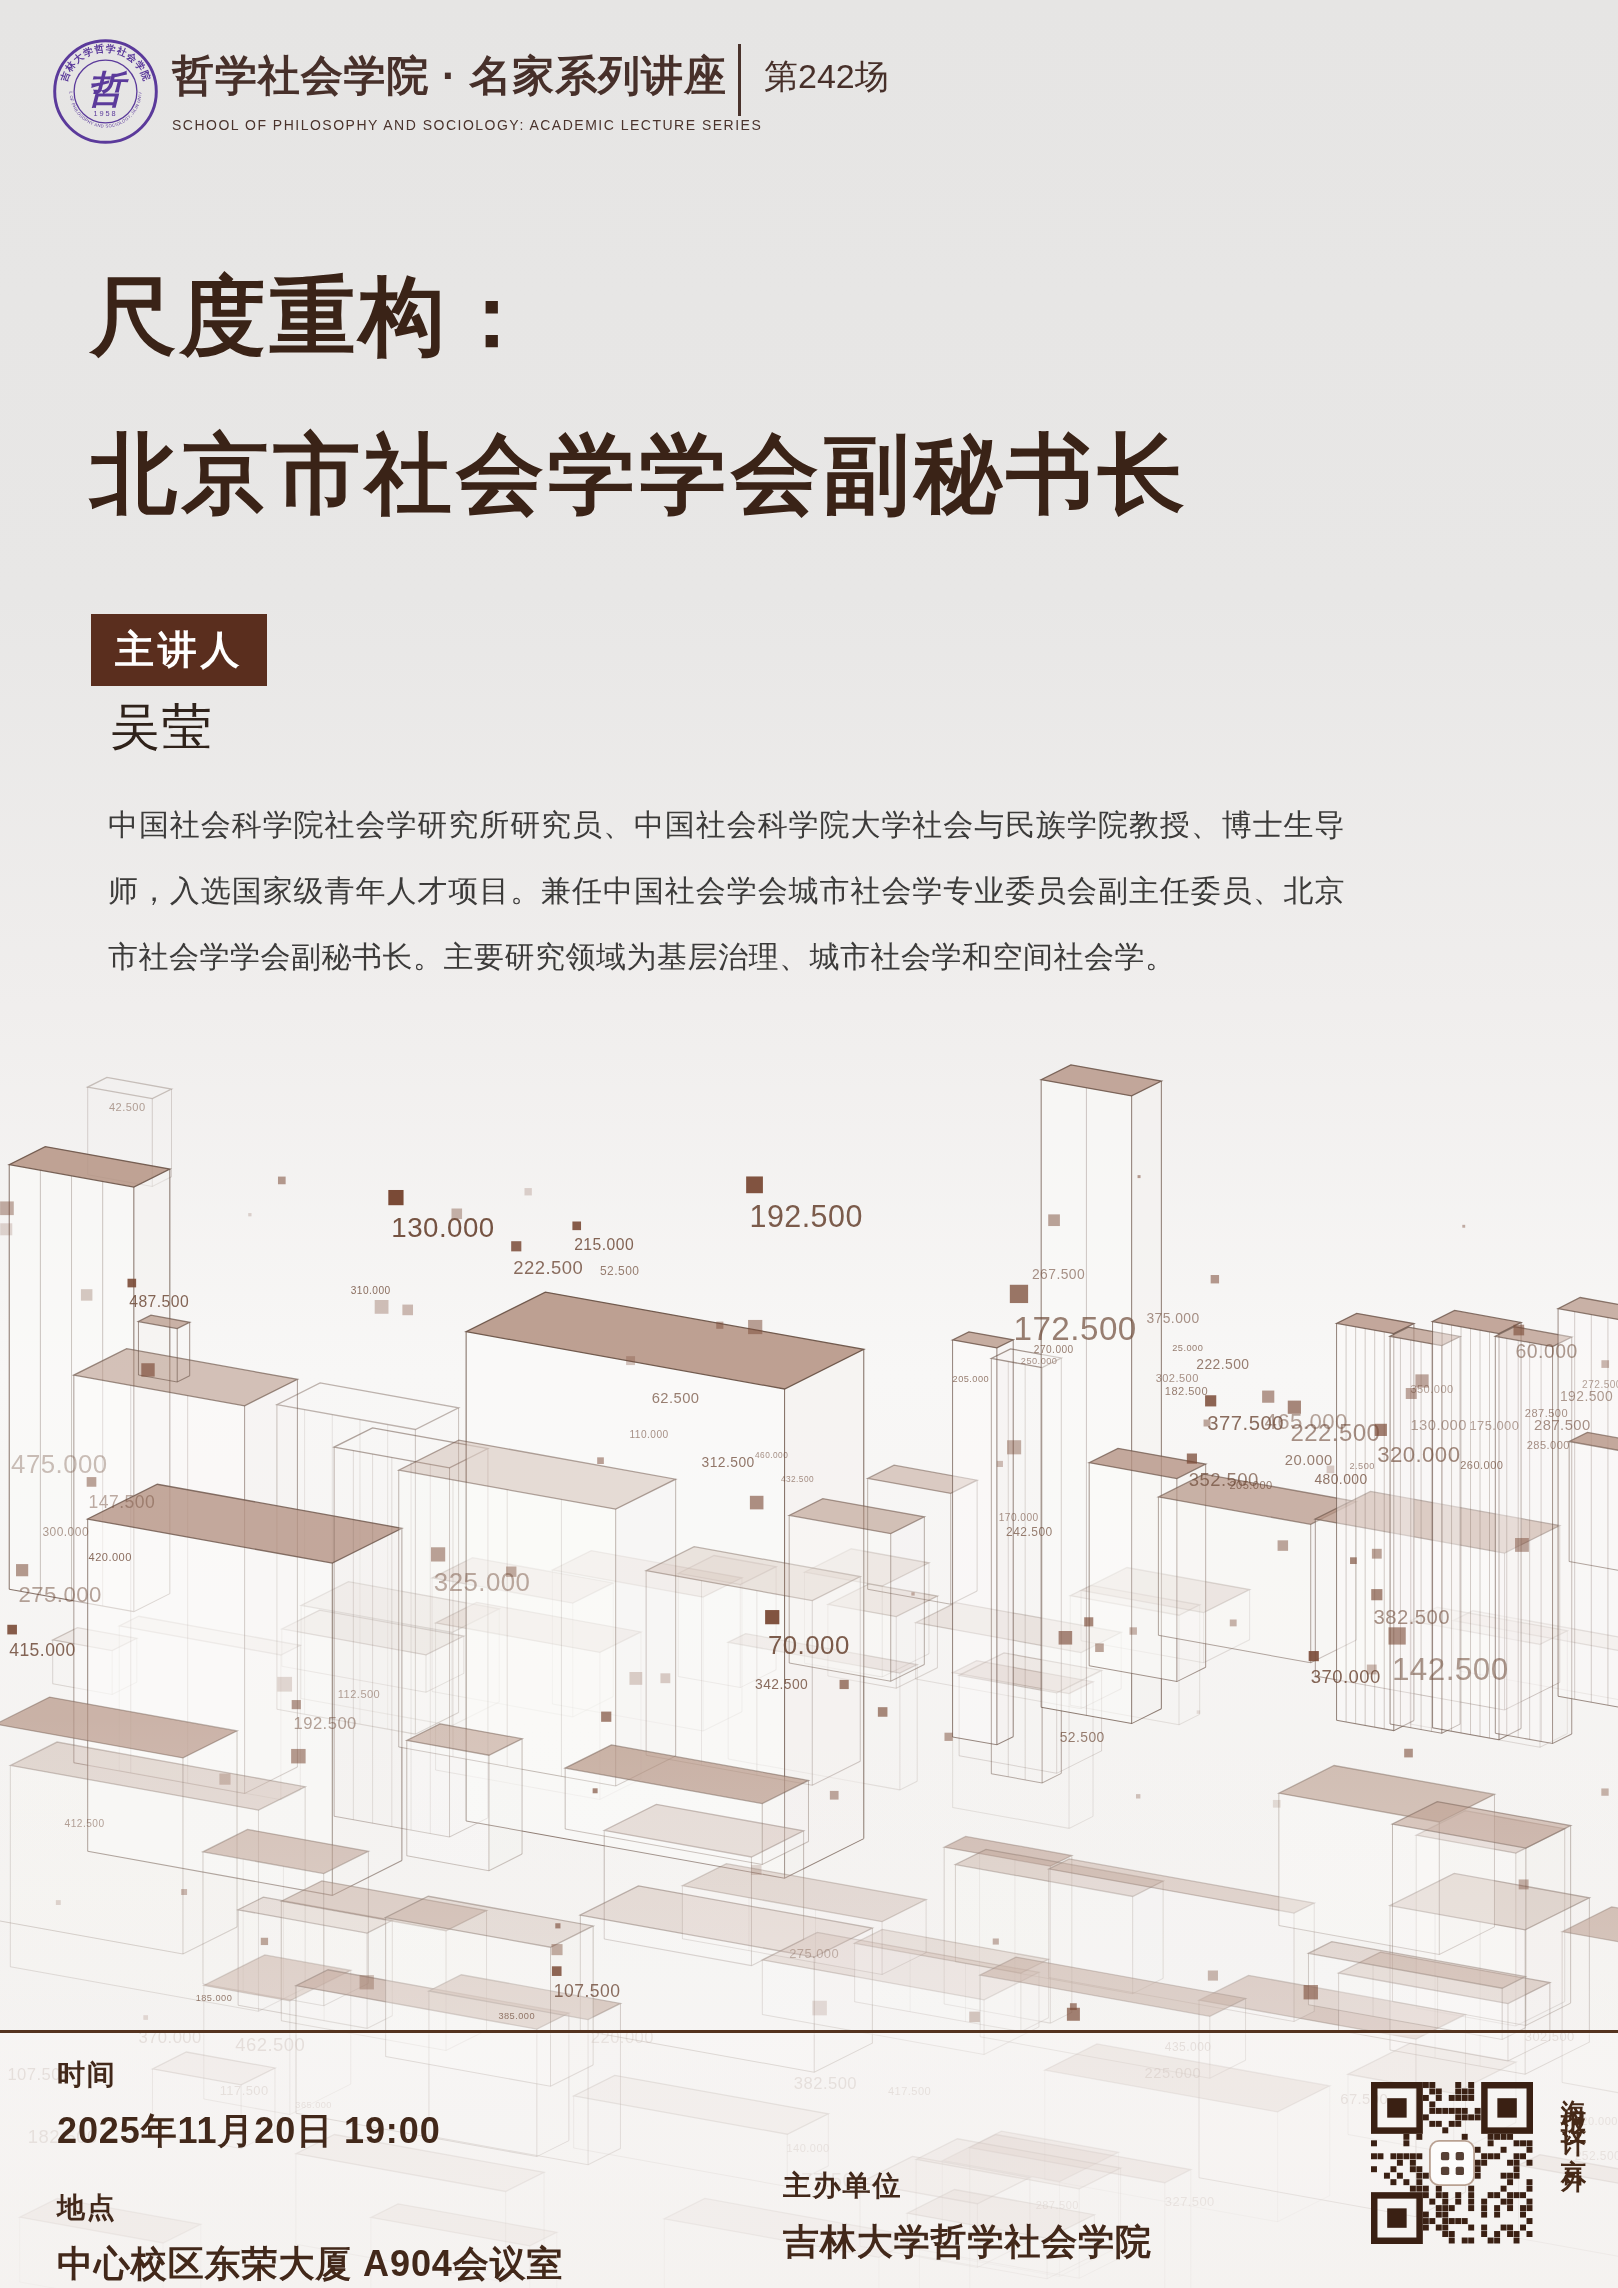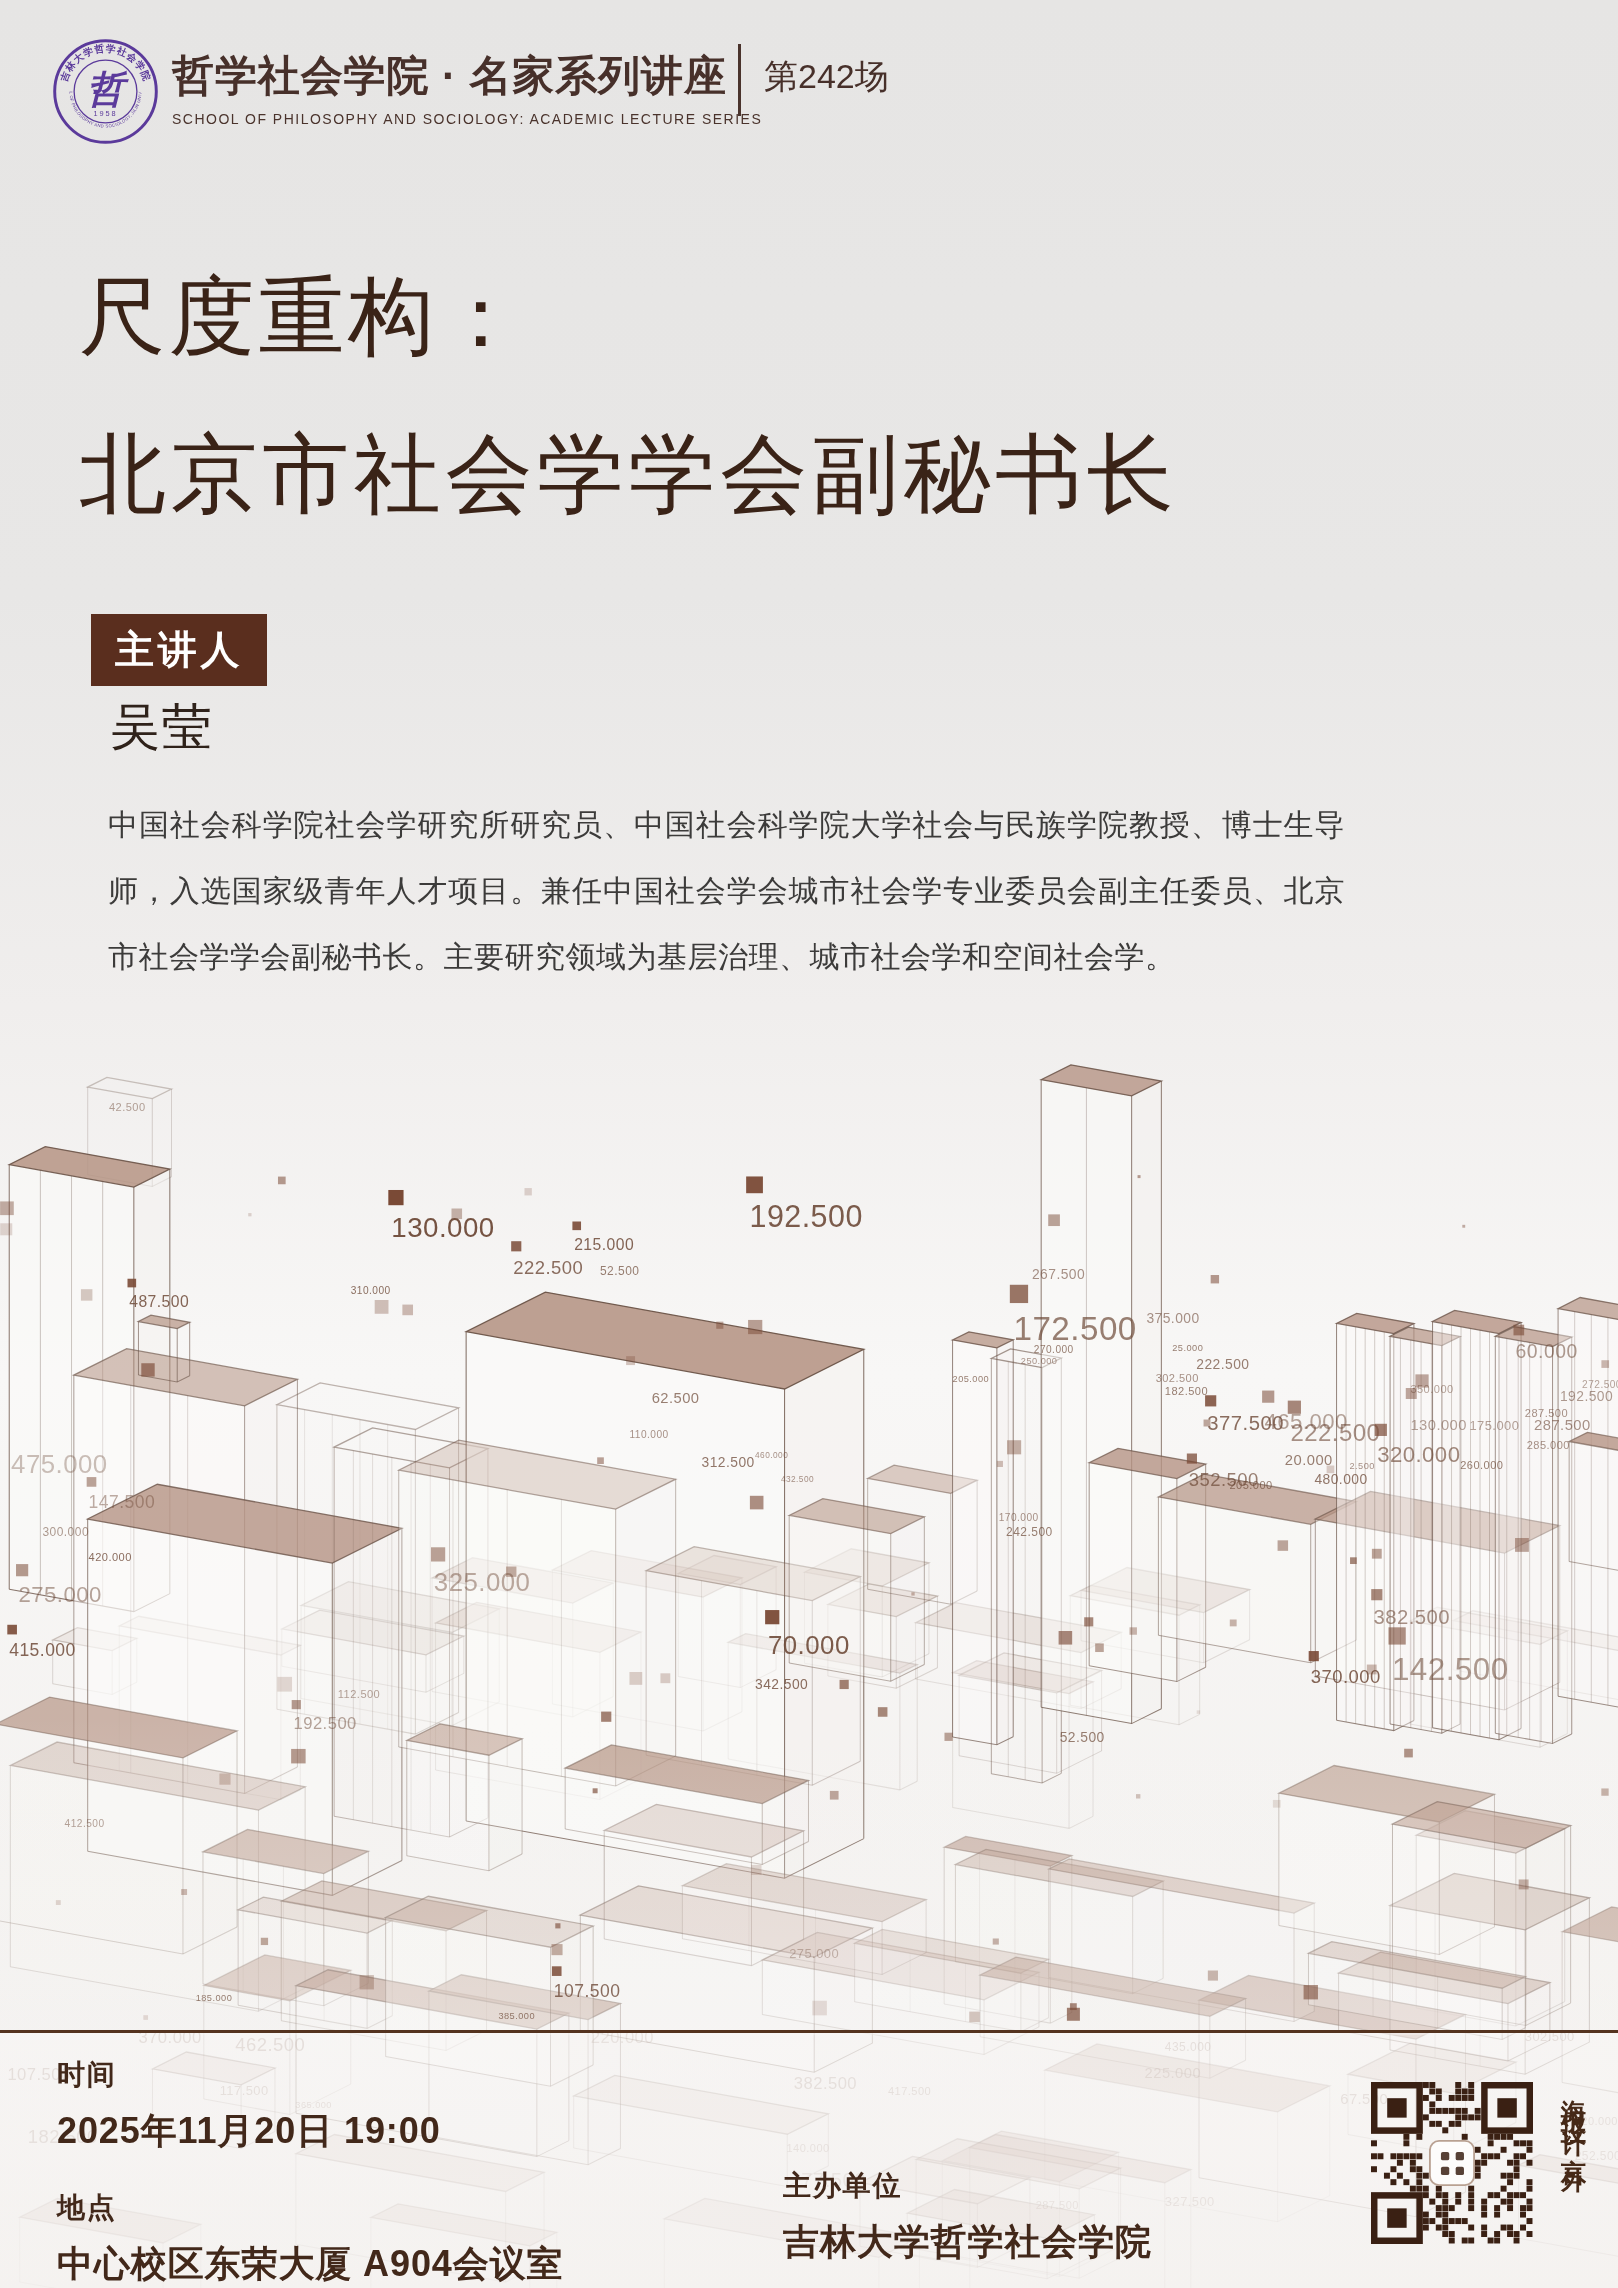--- a/index.html
+++ b/index.html
@@ -6,25 +6,25 @@
   .poster{
     position:relative;width:1619px;height:2289px;overflow:hidden;
     background:linear-gradient(180deg,#e6e5e4 0%,#e8e7e6 26%,#f0eeed 44%,#f8f7f6 60%,#f3f1ef 86%,#efedeb 100%);
     font-family:"Liberation Sans",sans-serif;color:#3a2418;
   }
   
   .hdr{position:absolute;left:0;top:0;width:100%;height:166px;}
   .seal{position:absolute;left:51px;top:37px;width:109px;height:109px;}
   .hdr-text{position:absolute;left:172px;top:48px;}
   .hdr-cn{font-size:42px;letter-spacing:0.9px;color:#47302a;font-weight:700;}
-  .hdr-en{font-size:14px;letter-spacing:1.5px;color:#4a332c;margin-top:7px;font-weight:400;}
+  .hdr-en{font-size:14px;letter-spacing:1.5px;color:#4a332c;margin-top:13px;font-weight:400;}
   .hdr-div{position:absolute;left:738px;top:44px;width:2.8px;height:72px;background:#4a332c;}
   .hdr-session{position:absolute;left:764px;top:54px;font-size:34px;color:#47302a;font-weight:400;}
   
-  .title{position:absolute;left:79px;top:247px;line-height:138px;font-weight:400;color:#3a2317;}
+  .title{position:absolute;left:90px;top:247px;line-height:138px;font-weight:700;color:#3a2317;}
   .title .l1{font-size:86px;letter-spacing:3.7px;}
   .title .l2{font-size:87px;letter-spacing:4.6px;}
   
   .badge{position:absolute;left:91px;top:614px;background:#5a2e1e;color:#fff;
          font-size:39px;font-weight:700;padding:9.2px 24px;letter-spacing:3.7px;}
   .sp-name{position:absolute;left:110px;top:694px;font-size:50px;font-weight:400;color:#2f221a;letter-spacing:1.8px;}
   .bio{position:absolute;left:108px;top:792px;width:1237px;font-size:30px;line-height:66px;
        color:#3c3b3a;text-align:justify;letter-spacing:0.5px;margin:0;}
   
   #city{position:absolute;left:0;top:978px;}

